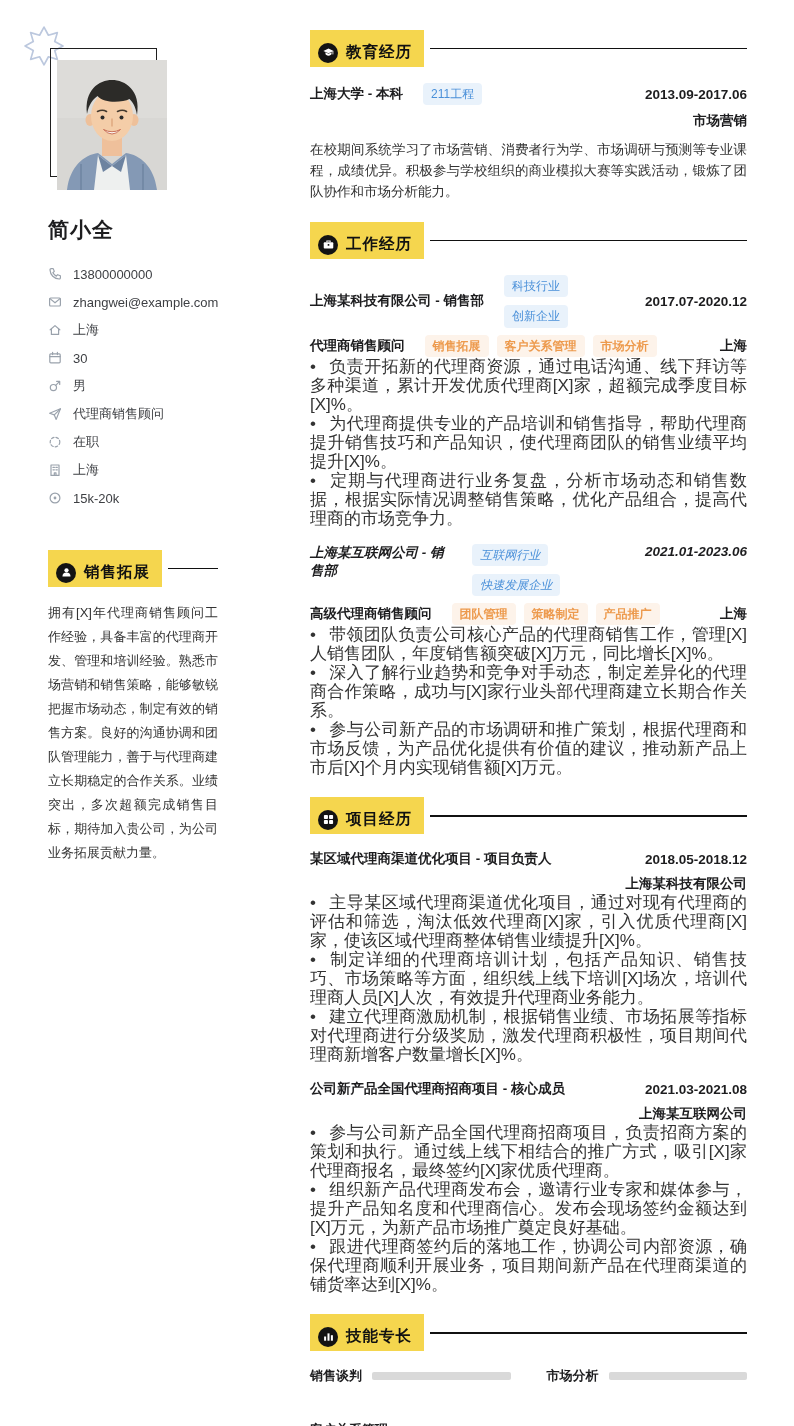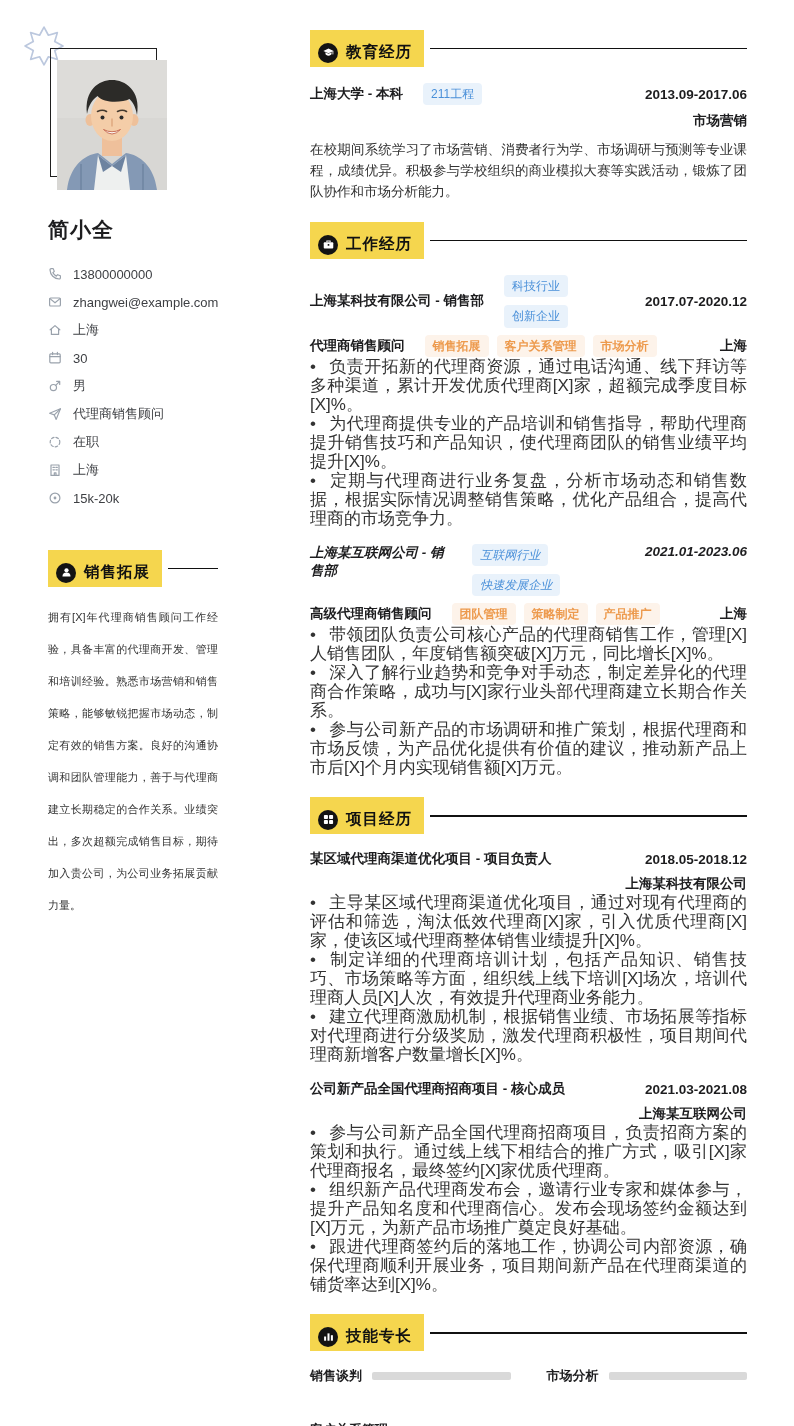--- a/index.html
+++ b/index.html
@@ -38,21 +38,21 @@
 
   
   .sec-head{display:flex;align-items:center;margin-bottom:16px;}
   .sec-badge{display:inline-flex;align-items:center;gap:8px;background:var(--accent);padding:12px 12px 4px 8px;}
   .sec-circ{width:20px;height:20px;border-radius:50%;background:#131313;display:inline-flex;align-items:center;justify-content:center;flex-shrink:0;}
   .sec-circ svg{width:11px;height:11px;}
   .sec-title{font-size:15.5px;font-weight:700;color:#111;letter-spacing:1px;white-space:nowrap;}
   .sec-line{flex:1;height:1.5px;background:#111;margin-left:6px;}
   .side-head{margin-top:38px;margin-bottom:0;}
 
-  .summary{margin-top:14px;font-size:11px;line-height:32px;color:var(--body);text-align:justify;}
+  .summary{margin-top:14px;font-size:13px;line-height:24px;color:var(--body);text-align:justify;}
 
   
   .main{flex:1;padding:30px 47px 0 72px;}
   .section{margin-bottom:20px;}
   .entry + .entry{margin-top:16px;}
 
   .head-row{display:flex;align-items:center;gap:20px;}
   .head-row.top{align-items:flex-start;font-style:italic;}
   .h-title{font-size:13.5px;font-weight:700;color:var(--ink);white-space:nowrap;}
   .date,.loc{margin-left:auto;font-size:13.5px;font-weight:700;color:var(--ink);white-space:nowrap;}

